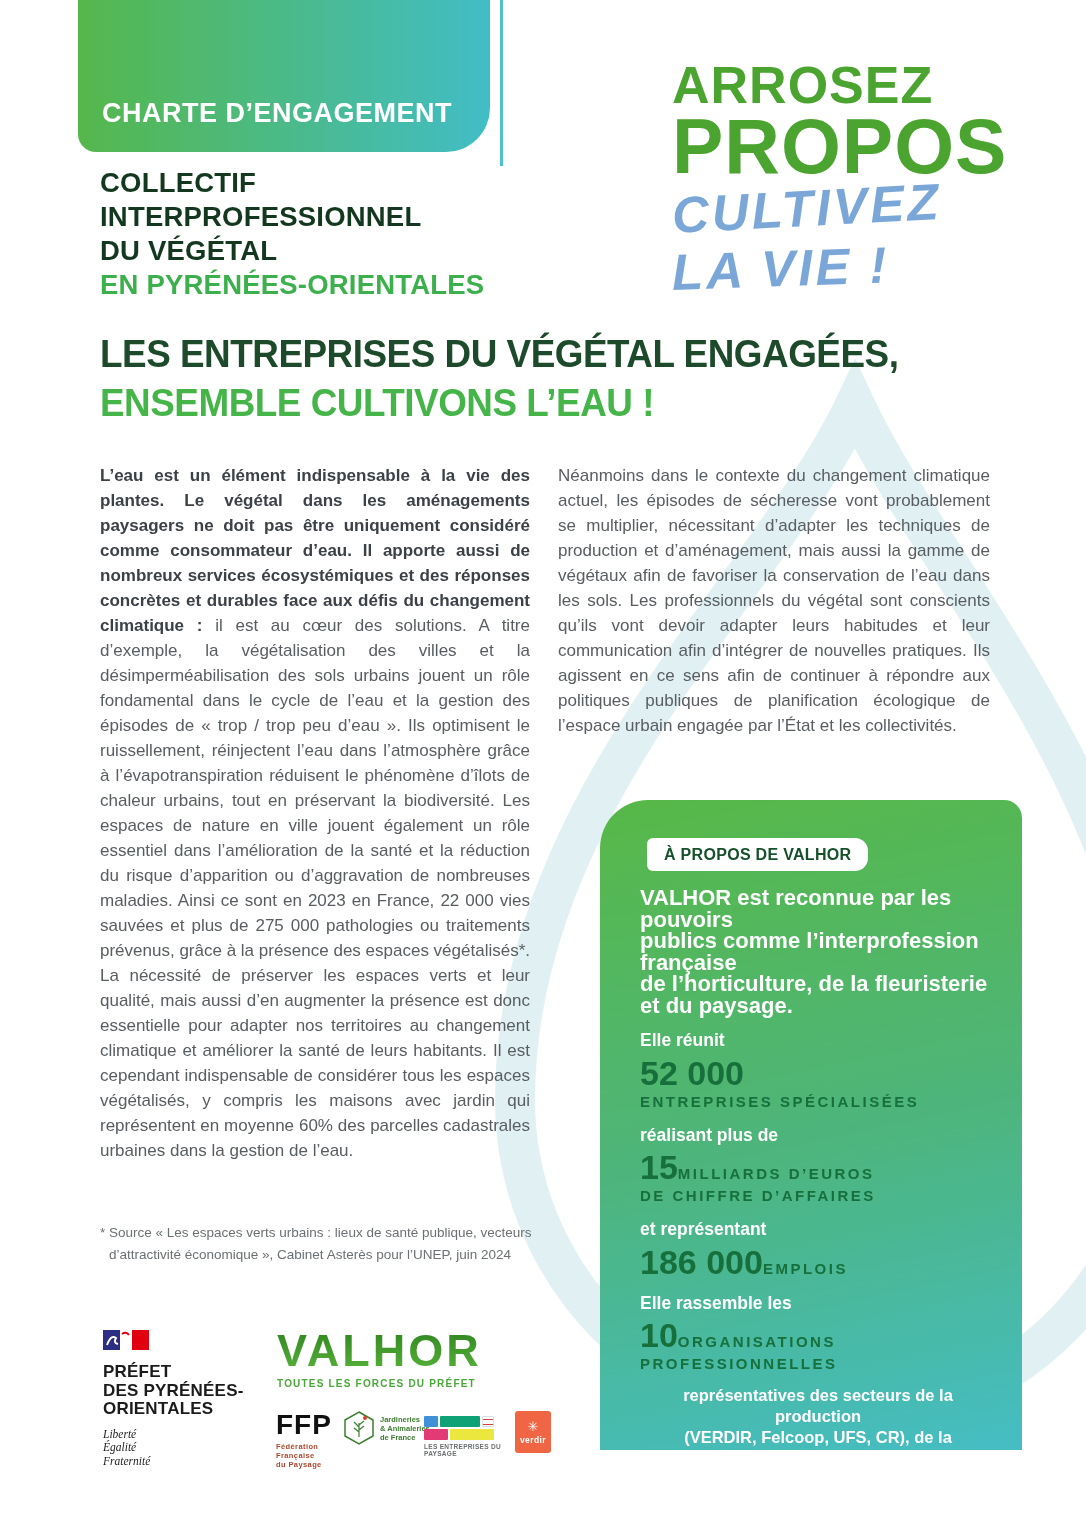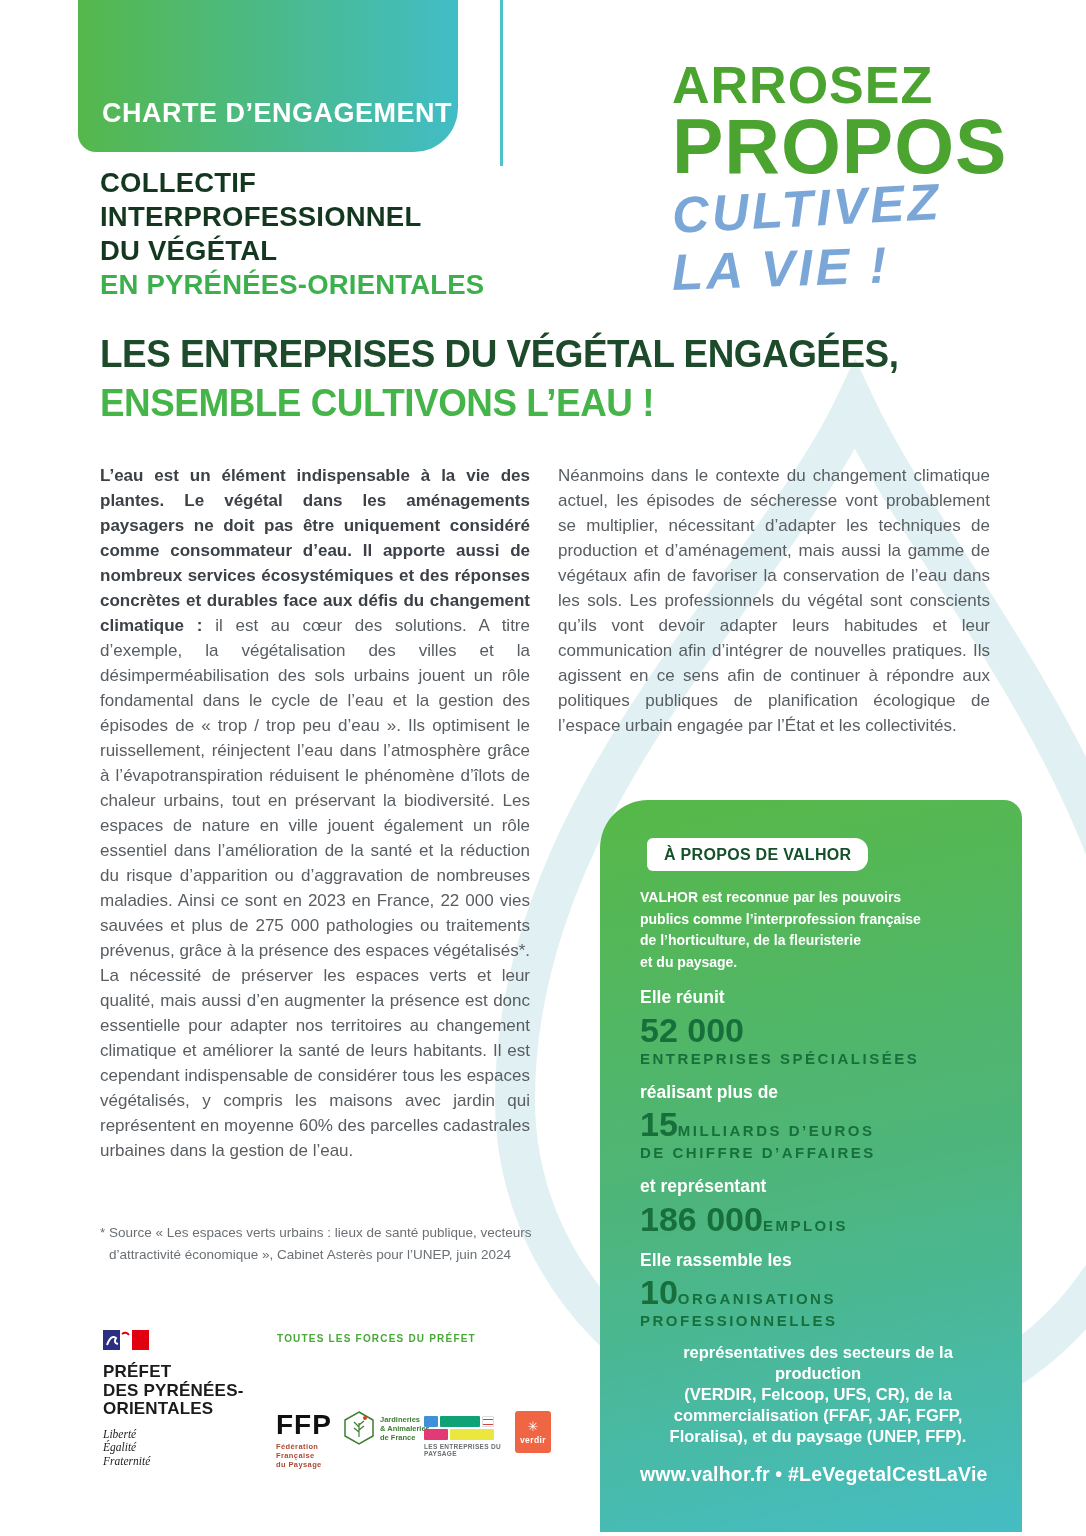--- a/index.html
+++ b/index.html
@@ -5,21 +5,21 @@
   html,body{margin:0;padding:0;background:#e8e8e8;}
   #page{
     position:relative;width:1086px;height:1536px;margin:0 auto;background:#fff;
     overflow:hidden;font-family:"Liberation Sans","DejaVu Sans",sans-serif;
     -webkit-font-smoothing:antialiased;
   }
   
   .watermark{position:absolute;left:0;top:0;width:1086px;height:1536px;pointer-events:none;}
   
   .banner{
-    position:absolute;left:78px;top:0;width:380px;height:152px;
+    position:absolute;left:78px;top:0;width:412px;height:152px;
     background:linear-gradient(90deg,var(--banner-gradient-start,#55b74b),var(--banner-gradient-end,#41bdc6));
     border-radius:0 0 44px 18px;
   }
   .banner-label{position:absolute;left:24px;top:98px;color:#fff;font-size:27px;font-weight:800;letter-spacing:.5px;}
   .banner-accent-line{position:absolute;left:500px;top:0;width:3px;height:166px;background:#4ec1cb;}
   
   .brand{position:absolute;left:672px;top:60px;line-height:1;}
   .brand-arrosez{display:block;font-size:52px;font-weight:900;letter-spacing:1px;color:var(--brand-green,#4ba42f);line-height:.98;}
   .brand-utile{display:block;font-size:77px;font-weight:900;letter-spacing:1px;color:var(--brand-green,#4ba42f);line-height:.92;}
   .brand-cultivez{display:block;font-size:51px;font-weight:700;font-style:italic;letter-spacing:3px;color:var(--brand-blue,#7ba7d8);transform:rotate(-3deg);transform-origin:left;margin-top:8px;line-height:1;}
@@ -36,26 +36,26 @@
   .col{position:absolute;top:446px;font-size:17px;line-height:25px;color:#585d62;text-align:justify;}
   .col-left{left:100px;width:430px;}
   .col-right{left:558px;width:432px;}
   .lead{font-weight:700;color:#3c4147;}
   
   .footnote{position:absolute;left:100px;top:1222px;width:452px;font-size:13.5px;line-height:22px;color:#6b7074;}
   .footnote span{display:block;}
   .footnote .fn2{padding-left:9px;}
   
   .about-box{
-    position:absolute;left:600px;top:800px;width:422px;height:732px;box-sizing:border-box;
+    position:absolute;left:600px;top:800px;width:422px;height:650px;box-sizing:border-box;
     padding:38px 26px 0 40px;border-radius:48px 18px 0 0;
     background:linear-gradient(168deg,var(--box-gradient-start,#57b847) 0%,#4db57c 52%,var(--box-gradient-end,#45bdc4) 100%);
   }
   .badge{display:inline-block;margin-left:7px;background:#fff;color:#14512a;font-weight:800;font-size:16px;letter-spacing:.3px;padding:8px 17px 7px;border-radius:6px 13px 13px 6px;}
-  .box-intro{margin-top:16px;color:#fff;font-weight:700;font-size:14px;line-height:21.5px;white-space:pre-line;}
+  .box-intro{margin-top:16px;color:#fff;font-weight:700;font-size:22px;line-height:21.5px;white-space:pre-line;}
   .stat-intro{margin-top:14px;color:#fff;font-weight:700;font-size:17.5px;line-height:21.5px;}
   .stat-number{color:var(--box-dark-green,#17703c);font-weight:900;font-size:34px;line-height:1;margin-top:4px;}
   .stat-row{display:flex;align-items:baseline;gap:0;margin-top:4px;}
   .stat-row .stat-number{margin-top:0;}
   .stat-caption{color:var(--box-dark-green,#17703c);font-weight:800;font-size:15px;letter-spacing:2.5px;line-height:19px;}
   .stat-caption-block{margin-top:2px;}
   .box-orgs{margin-top:12px;color:#fff;font-weight:700;font-size:16.5px;line-height:21px;white-space:pre-line;text-align:center;}
   .box-site{margin-top:16px;color:#fff;font-weight:800;font-size:19.5px;letter-spacing:.2px;}
   
   .prefet{position:absolute;left:103px;top:1330px;}
@@ -184,20 +184,21 @@
     </svg>
     <div class="prefet-name">PRÉFET
 DES PYRÉNÉES-
 ORIENTALES</div>
     <div class="prefet-motto">Liberté
 Égalité
 Fraternité</div>
   </div>
 
   <div class="valhor-logo">
+    <div class="valhor-name">VALHOR</div>
     <div class="valhor-tagline">TOUTES LES FORCES DU PRÉFET</div>
   </div>
 
   <div class="ffp">
     <div class="ffp-name">FFP</div>
     <div class="ffp-sub">Fédération
 Française
 du Paysage</div>
   </div>
 

